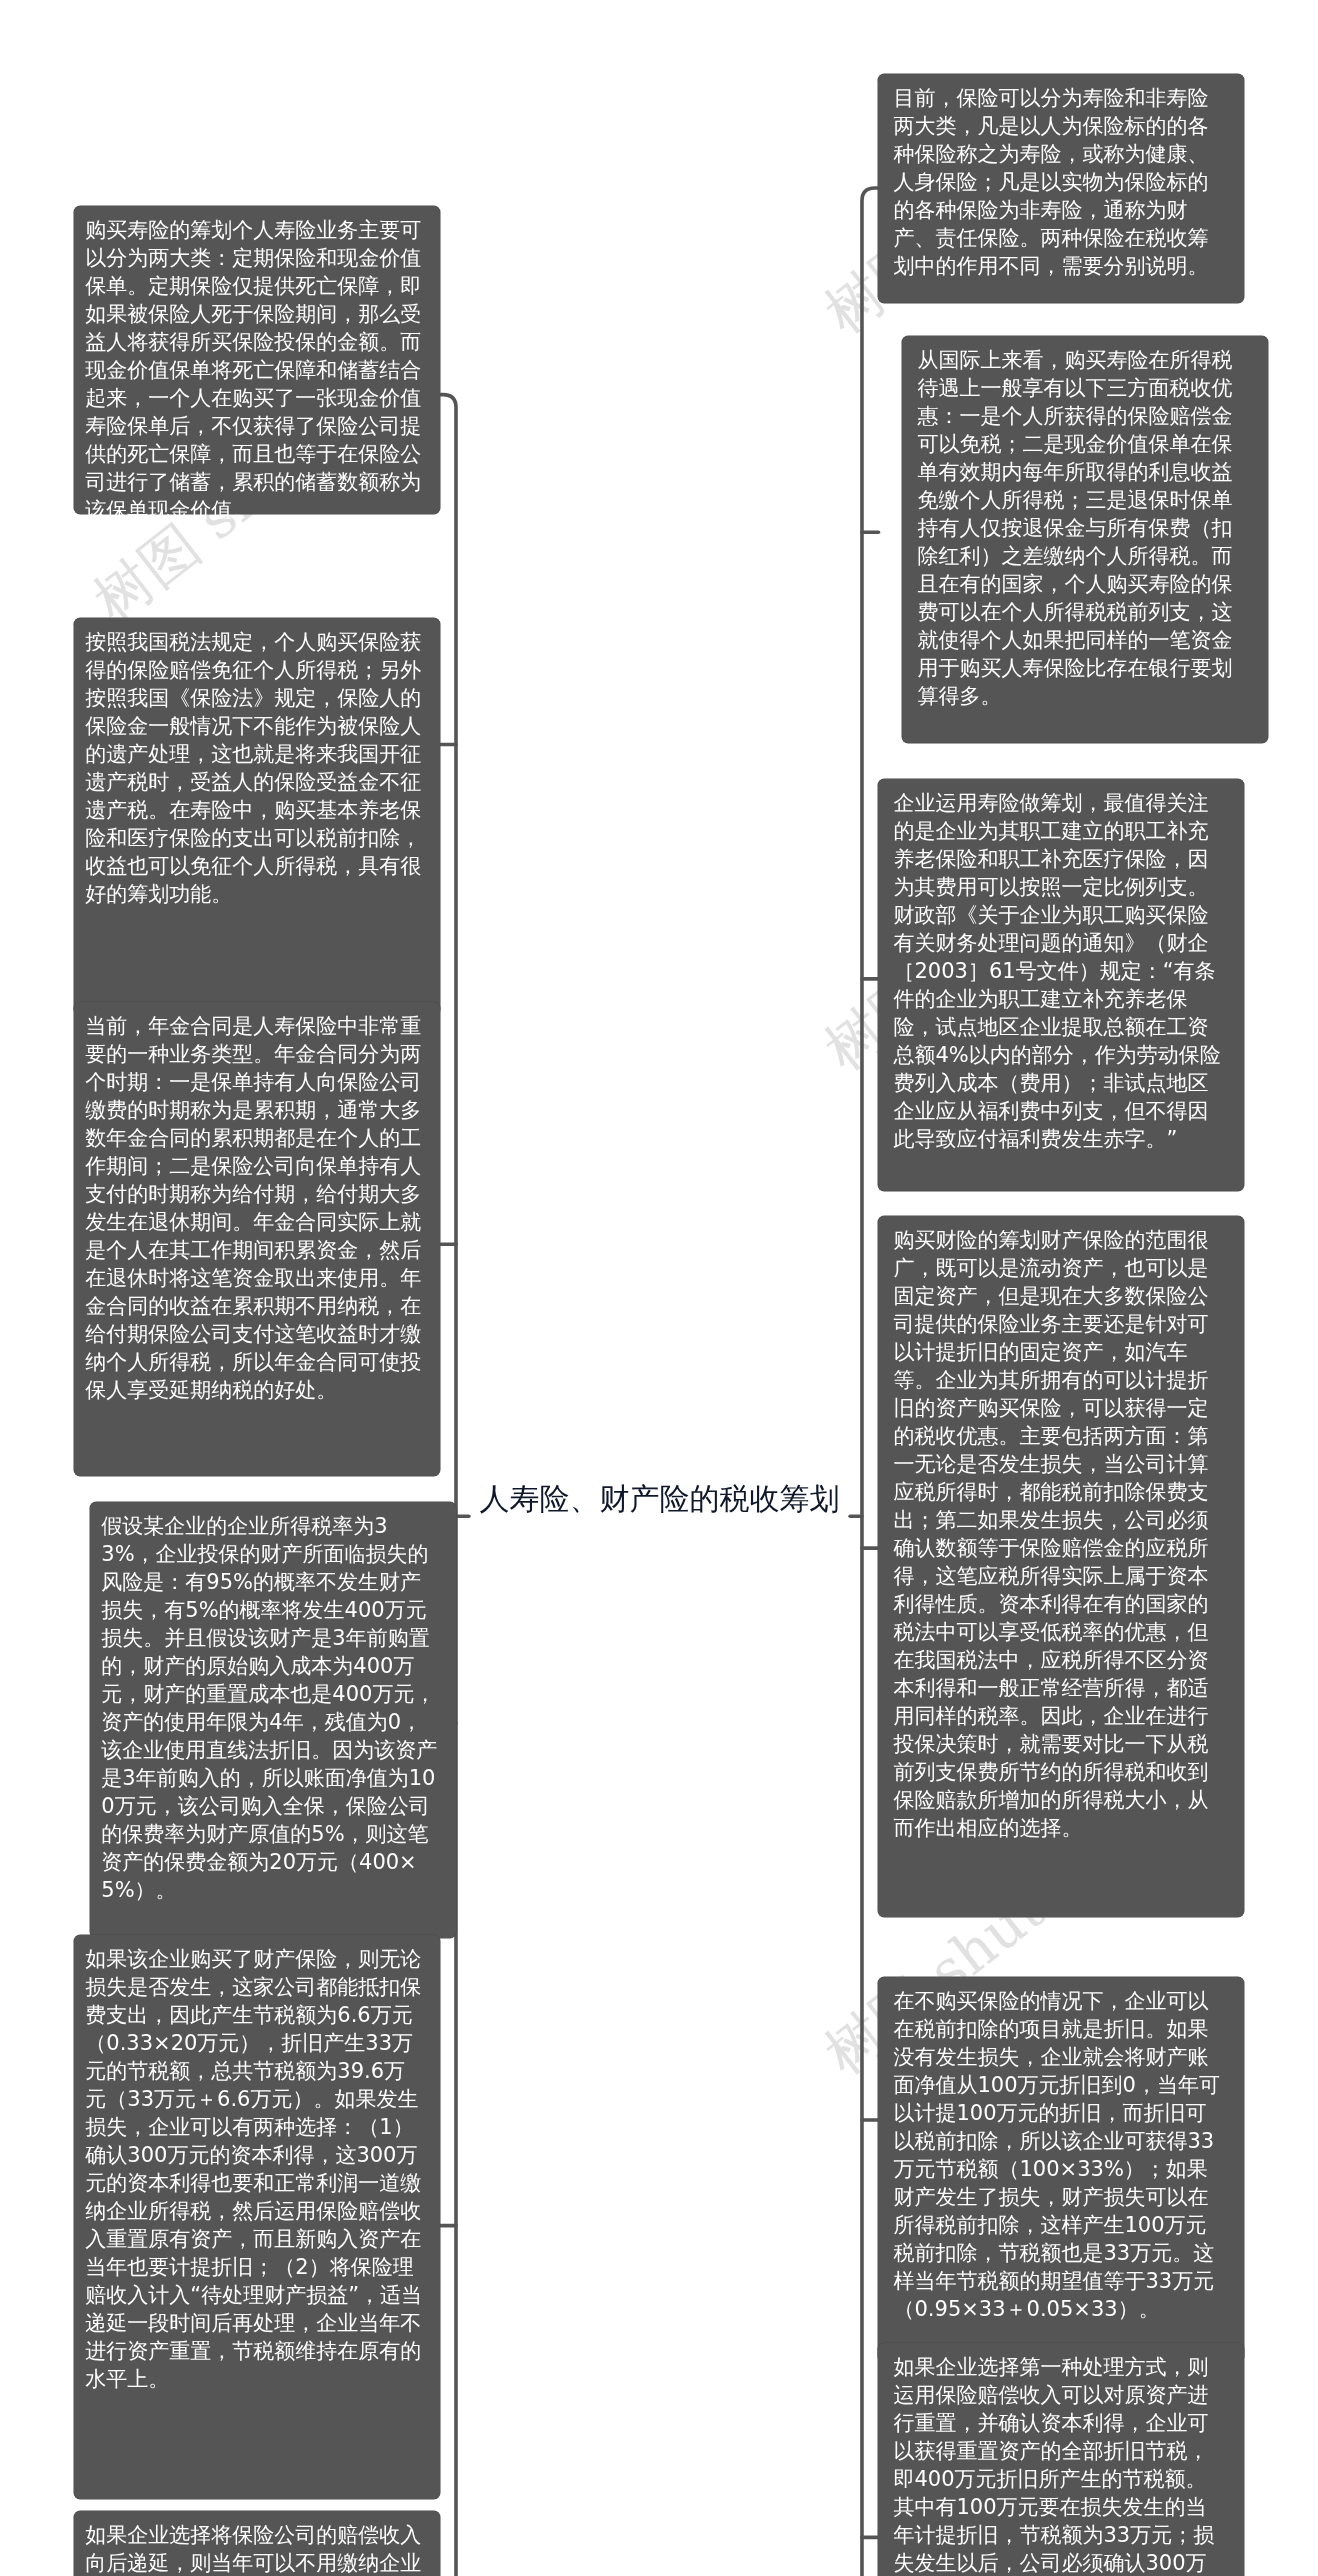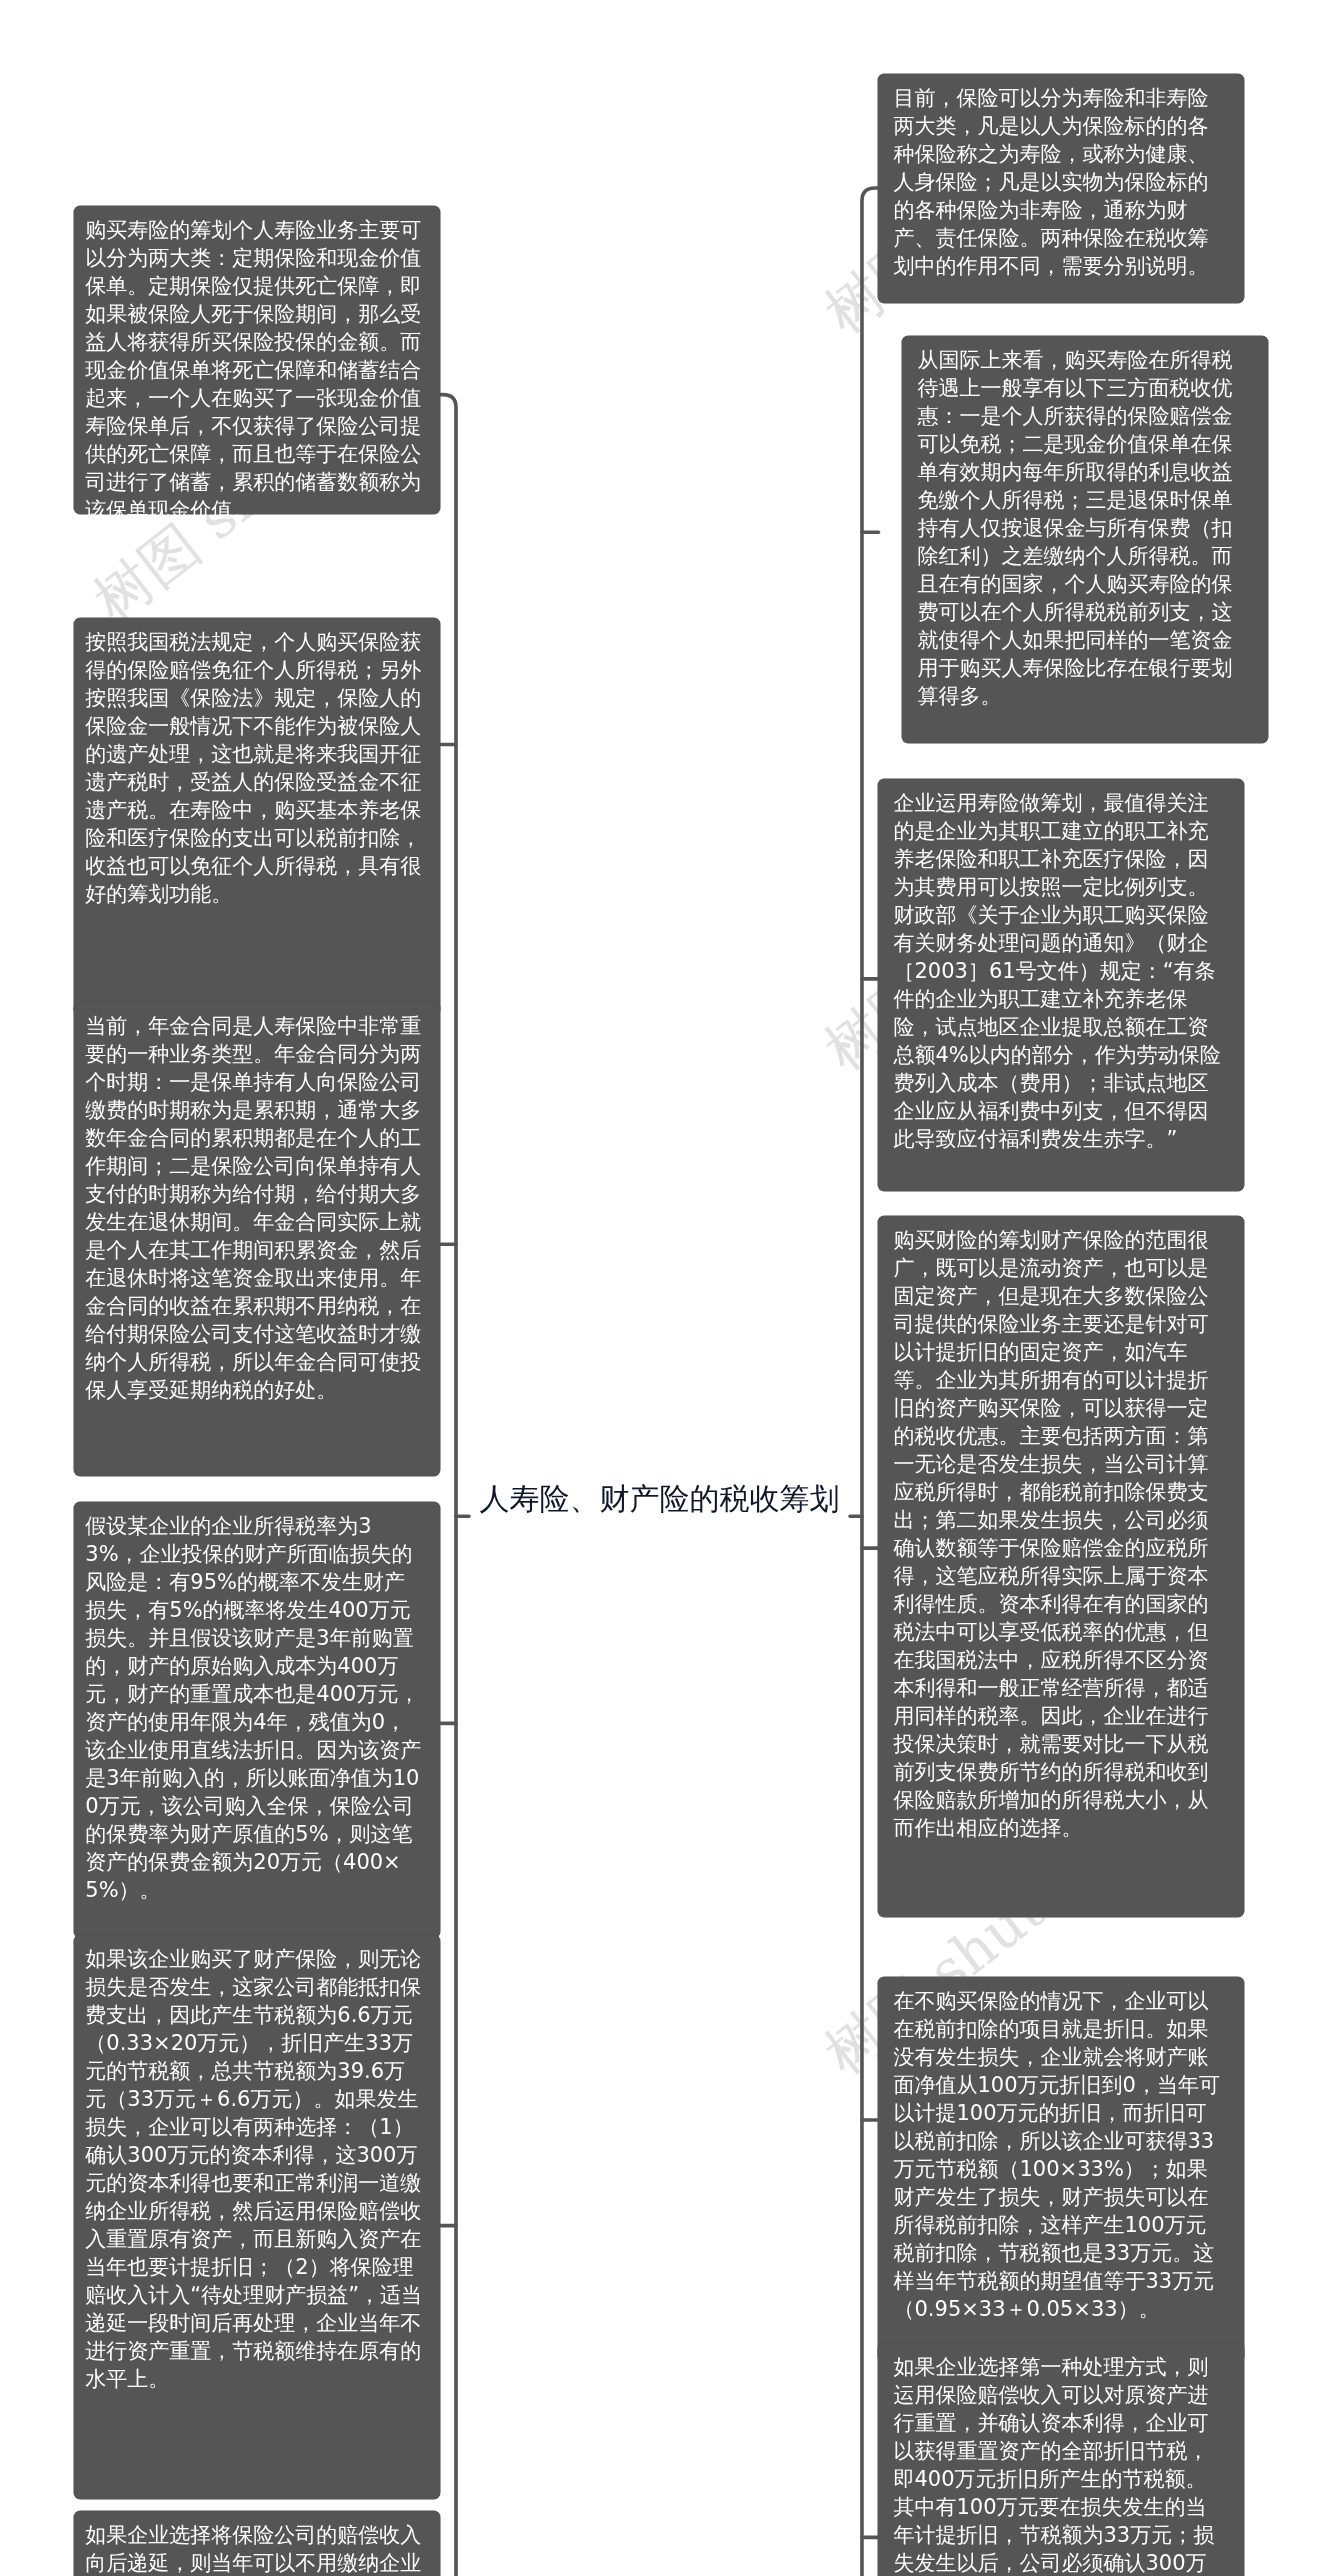--- a/index.html
+++ b/index.html
@@ -70,21 +70,21 @@
     <path d="M1673 4115 H1705"></path>
     <path d="M1673 4925 H1705"></path>
   </g>
 </svg>
 
 <div class="center-topic">人寿险、财产险的税收筹划</div>
 
 <div class="node left-node" style="top:206px; height:308px;">购买寿险的筹划个人寿险业务主要可以分为两大类：定期保险和现金价值保单。定期保险仅提供死亡保障，即如果被保险人死于保险期间，那么受益人将获得所买保险投保的金额。而现金价值保单将死亡保障和储蓄结合起来，一个人在购买了一张现金价值寿险保单后，不仅获得了保险公司提供的死亡保障，而且也等于在保险公司进行了储蓄，累积的储蓄数额称为该保单现金价值。</div>
 <div class="node left-node" style="top:618px; height:398px;">按照我国税法规定，个人购买保险获得的保险赔偿免征个人所得税；另外按照我国《保险法》规定，保险人的保险金一般情况下不能作为被保险人的遗产处理，这也就是将来我国开征遗产税时，受益人的保险受益金不征遗产税。在寿险中，购买基本养老保险和医疗保险的支出可以税前扣除，收益也可以免征个人所得税，具有很好的筹划功能。</div>
 <div class="node left-node" style="top:1002px; height:474px;">当前，年金合同是人寿保险中非常重要的一种业务类型。年金合同分为两个时期：一是保单持有人向保险公司缴费的时期称为是累积期，通常大多数年金合同的累积期都是在个人的工作期间；二是保险公司向保单持有人支付的时期称为给付期，给付期大多发生在退休期间。年金合同实际上就是个人在其工作期间积累资金，然后在退休时将这笔资金取出来使用。年金合同的收益在累积期不用纳税，在给付期保险公司支付这笔收益时才缴纳个人所得税，所以年金合同可使投保人享受延期纳税的好处。</div>
-<div class="node left-node" style="top:1502px; height:436px;">假设某企业的企业所得税率为33%，企业投保的财产所面临损失的风险是：有95%的概率不发生财产损失，有5%的概率将发生400万元损失。并且假设该财产是3年前购置的，财产的原始购入成本为400万元，财产的重置成本也是400万元，资产的使用年限为4年，残值为0，该企业使用直线法折旧。因为该资产是3年前购入的，所以账面净值为100万元，该公司购入全保，保险公司的保费率为财产原值的5%，则这笔资产的保费金额为20万元（400×5%）。</div>
+<div class="node left-node" style="top:1502px; height:436px;margin-left:16px;">假设某企业的企业所得税率为33%，企业投保的财产所面临损失的风险是：有95%的概率不发生财产损失，有5%的概率将发生400万元损失。并且假设该财产是3年前购置的，财产的原始购入成本为400万元，财产的重置成本也是400万元，资产的使用年限为4年，残值为0，该企业使用直线法折旧。因为该资产是3年前购入的，所以账面净值为100万元，该公司购入全保，保险公司的保费率为财产原值的5%，则这笔资产的保费金额为20万元（400×5%）。</div>
 <div class="node left-node" style="top:1935px; height:564px;">如果该企业购买了财产保险，则无论损失是否发生，这家公司都能抵扣保费支出，因此产生节税额为6.6万元（0.33×20万元），折旧产生33万元的节税额，总共节税额为39.6万元（33万元＋6.6万元）。如果发生损失，企业可以有两种选择：（1）确认300万元的资本利得，这300万元的资本利得也要和正常利润一道缴纳企业所得税，然后运用保险赔偿收入重置原有资产，而且新购入资产在当年也要计提折旧；（2）将保险理赔收入计入“待处理财产损益”，适当递延一段时间后再处理，企业当年不进行资产重置，节税额维持在原有的水平上。</div>
 <div class="node left-node" style="top:2511px; height:240px;">如果企业选择将保险公司的赔偿收入向后递延，则当年可以不用缴纳企业所得税，所以不发生损失时的情况和前面一样。在发生损失时可以暂免资本利得部分的企业所得税，发生损失和不发生损失时的抵税额一样，都是39.6万元，当年节税额的期望值为39.6万元。</div>
 
 <div class="node right-node" style="top:74px; height:229px;">目前，保险可以分为寿险和非寿险两大类，凡是以人为保险标的的各种保险称之为寿险，或称为健康、人身保险；凡是以实物为保险标的的各种保险为非寿险，通称为财产、责任保险。两种保险在税收筹划中的作用不同，需要分别说明。</div>
 <div class="node right-node" style="top:336px; height:407px;margin-left:24px;">从国际上来看，购买寿险在所得税待遇上一般享有以下三方面税收优惠：一是个人所获得的保险赔偿金可以免税；二是现金价值保单在保单有效期内每年所取得的利息收益免缴个人所得税；三是退保时保单持有人仅按退保金与所有保费（扣除红利）之差缴纳个人所得税。而且在有的国家，个人购买寿险的保费可以在个人所得税税前列支，这就使得个人如果把同样的一笔资金用于购买人寿保险比存在银行要划算得多。</div>
 <div class="node right-node" style="top:779px; height:412px;">企业运用寿险做筹划，最值得关注的是企业为其职工建立的职工补充养老保险和职工补充医疗保险，因为其费用可以按照一定比例列支。财政部《关于企业为职工购买保险有关财务处理问题的通知》（财企［2003］61号文件）规定：“有条件的企业为职工建立补充养老保险，试点地区企业提取总额在工资总额4%以内的部分，作为劳动保险费列入成本（费用）；非试点地区企业应从福利费中列支，但不得因此导致应付福利费发生赤字。”</div>
 <div class="node right-node" style="top:1216px; height:701px;">购买财险的筹划财产保险的范围很广，既可以是流动资产，也可以是固定资产，但是现在大多数保险公司提供的保险业务主要还是针对可以计提折旧的固定资产，如汽车等。企业为其所拥有的可以计提折旧的资产购买保险，可以获得一定的税收优惠。主要包括两方面：第一无论是否发生损失，当公司计算应税所得时，都能税前扣除保费支出；第二如果发生损失，公司必须确认数额等于保险赔偿金的应税所得，这笔应税所得实际上属于资本利得性质。资本利得在有的国家的税法中可以享受低税率的优惠，但在我国税法中，应税所得不区分资本利得和一般正常经营所得，都适用同样的税率。因此，企业在进行投保决策时，就需要对比一下从税前列支保费所节约的所得税和收到保险赔款所增加的所得税大小，从而作出相应的选择。</div>
 <div class="node right-node" style="top:1930px; height:386px;margin-top:47px;">在不购买保险的情况下，企业可以在税前扣除的项目就是折旧。如果没有发生损失，企业就会将财产账面净值从100万元折旧到0，当年可以计提100万元的折旧，而折旧可以税前扣除，所以该企业可获得33万元节税额（100×33%）；如果财产发生了损失，财产损失可以在所得税前扣除，这样产生100万元税前扣除，节税额也是33万元。这样当年节税额的期望值等于33万元（0.95×33＋0.05×33）。</div>
 <div class="node right-node" style="top:2343px; height:407px;">如果企业选择第一种处理方式，则运用保险赔偿收入可以对原资产进行重置，并确认资本利得，企业可以获得重置资产的全部折旧节税，即400万元折旧所产生的节税额。其中有100万元要在损失发生的当年计提折旧，节税额为33万元；损失发生以后，公司必须确认300万元所得，并缴纳所得税，要缴纳99万元企业所得税，合计节税额为－59.4万元。当年总的节税额的期望值为34.65万元（0.95×39.6－0.05×59.4）。</div>
 

